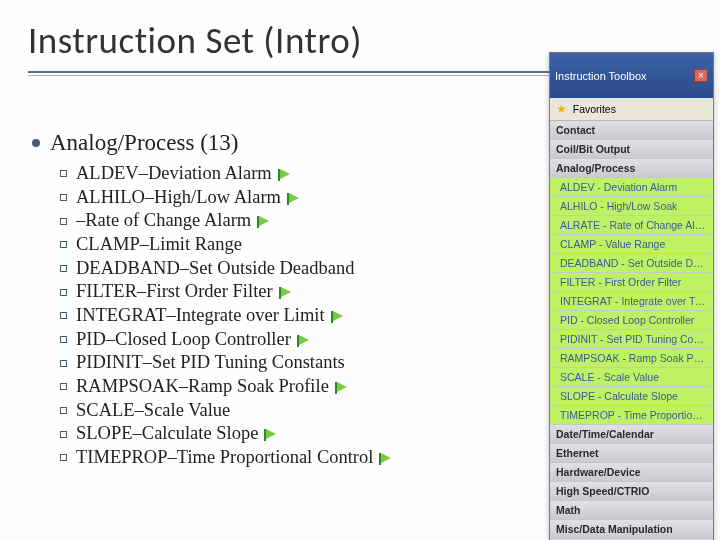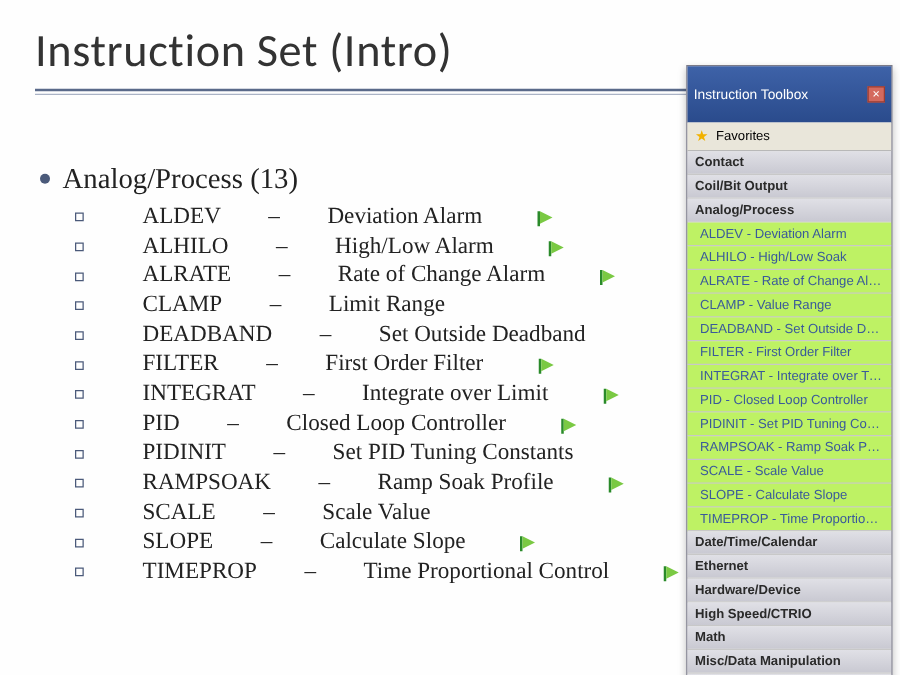--- a/index.html
+++ b/index.html
@@ -53,21 +53,20 @@
   .items {
     margin-left: 28px;
     margin-top: 2px;
   }
   .item-row {
     display: flex;
     align-items: center;
     font-size: 18.5px;
     color: #222;
     line-height: 1.28;
-    gap: 38px;
   }
   .sq {
     width: 7px; height: 7px;
     border: 1.5px solid #4b5a7a;
     margin-right: 9px;
     flex: 0 0 auto;
   }
   .item-name { font-weight: 400; }
   .flag {
     display: inline-flex;
@@ -181,21 +180,20 @@
           <span class="item-name">ALHILO</span>
           <span> – </span>
           <span>High/Low Alarm</span>
           <span class="flag">
             <span class="pole"></span>
             <span class="tri"></span>
           </span>
         </div>
         <div class="item-row">
           <span class="sq"></span>
-          <span class="item-name">ALRATE</span>
           <span> – </span>
           <span>Rate of Change Alarm</span>
           <span class="flag">
             <span class="pole"></span>
             <span class="tri"></span>
           </span>
         </div>
         <div class="item-row">
           <span class="sq"></span>
           <span class="item-name">CLAMP</span>

